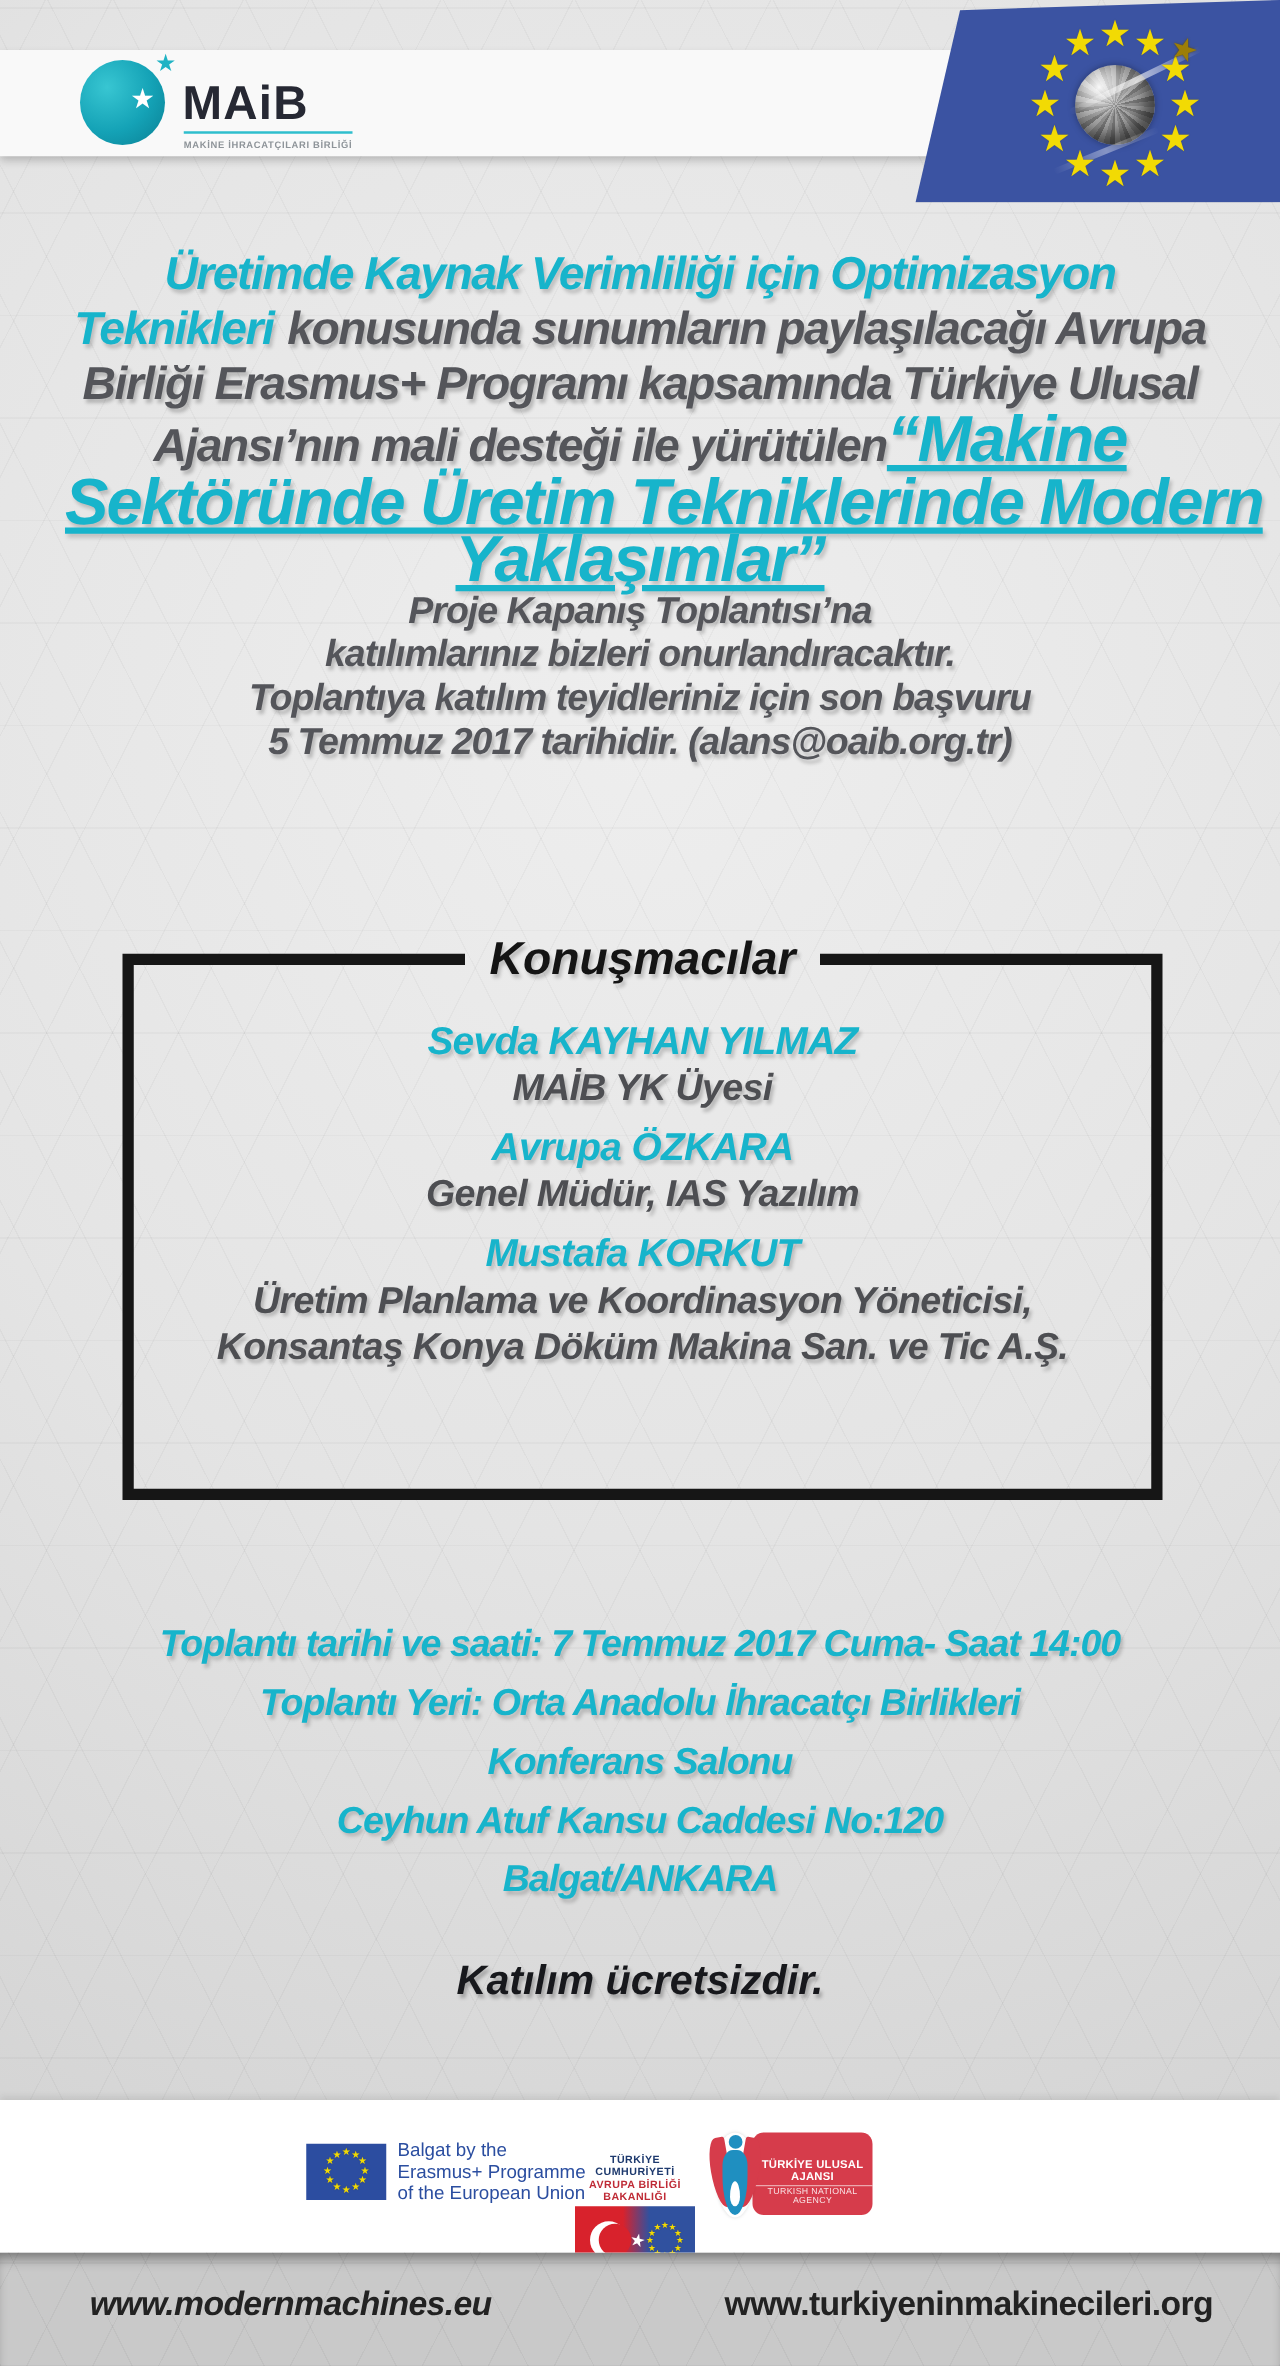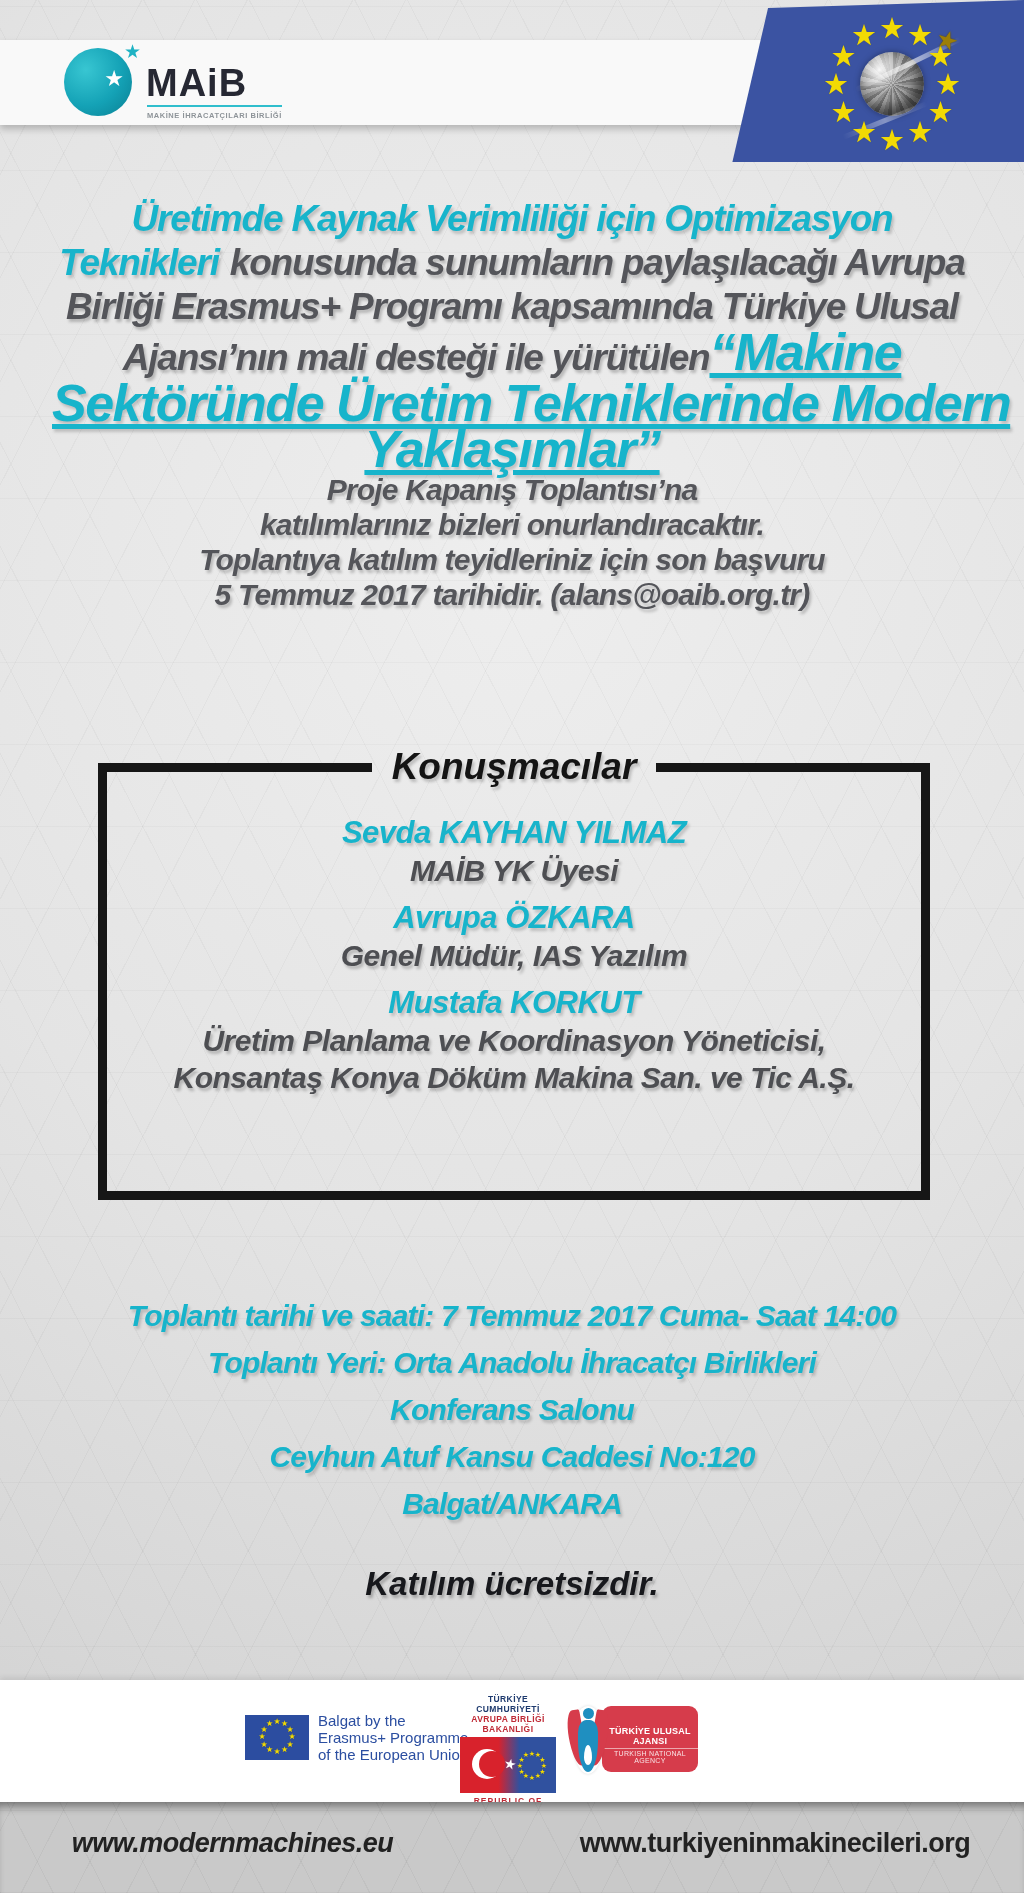--- a/index.html
+++ b/index.html
@@ -70,21 +70,21 @@
     color:#17b4cb;text-shadow:2px 3px 3px rgba(0,0,0,.18);}
   .free-line{position:absolute;top:1565px;left:52px;width:920px;text-align:center;
     font-weight:700;font-style:italic;font-size:33px;color:#17181c;text-shadow:2px 3px 3px rgba(0,0,0,.25);}
   
   .logo-bar{position:absolute;top:1680px;left:0;width:1024px;height:122px;background:#ffffff;
     box-shadow:0 -3px 5px rgba(0,0,0,.08);}
   .eu-flag{position:absolute;left:245px;top:35px;width:64px;height:45px;background:#2c4da0;}
   .flag-ring{left:32px;top:22px;--r:15px;--s:8px;}
   .er-text{position:absolute;left:318px;top:32px;font-size:15px;line-height:17px;color:#2b4ea0;}
   .ministry{position:absolute;left:455px;top:14px;width:106px;text-align:center;}
-  .mi-top{font-size:8.5px;line-height:10px;font-weight:700;letter-spacing:.4px;}
+  .mi-top{font-size:8.5px;line-height:10px;font-weight:700;letter-spacing:.4px;margin-top:28px;}
   .mi-t1{color:#1e3a6e;}
   .mi-t2{color:#bf2b36;}
   .mi-flag{position:relative;width:96px;height:56px;margin:3px auto 3px;
     background:linear-gradient(90deg,#d8222c 0 40%, #30519f 62% 100%);}
   .crescent{position:absolute;left:12px;top:12px;width:30px;height:30px;border-radius:50%;background:#fff;}
   .crescent::after{content:"";position:absolute;left:7px;top:2px;width:26px;height:26px;border-radius:50%;background:#d8222c;}
   .tr-star{position:absolute;left:44px;top:20px;color:#fff;font-size:14px;line-height:1;transform:rotate(12deg);}
   .mini-ring{left:72px;top:28px;--r:12px;--s:7px;}
   .mi-bot{font-size:8.5px;line-height:10px;font-weight:700;color:#bf2b36;letter-spacing:1px;}
   .agency{position:absolute;left:566px;top:22px;width:140px;height:80px;}

